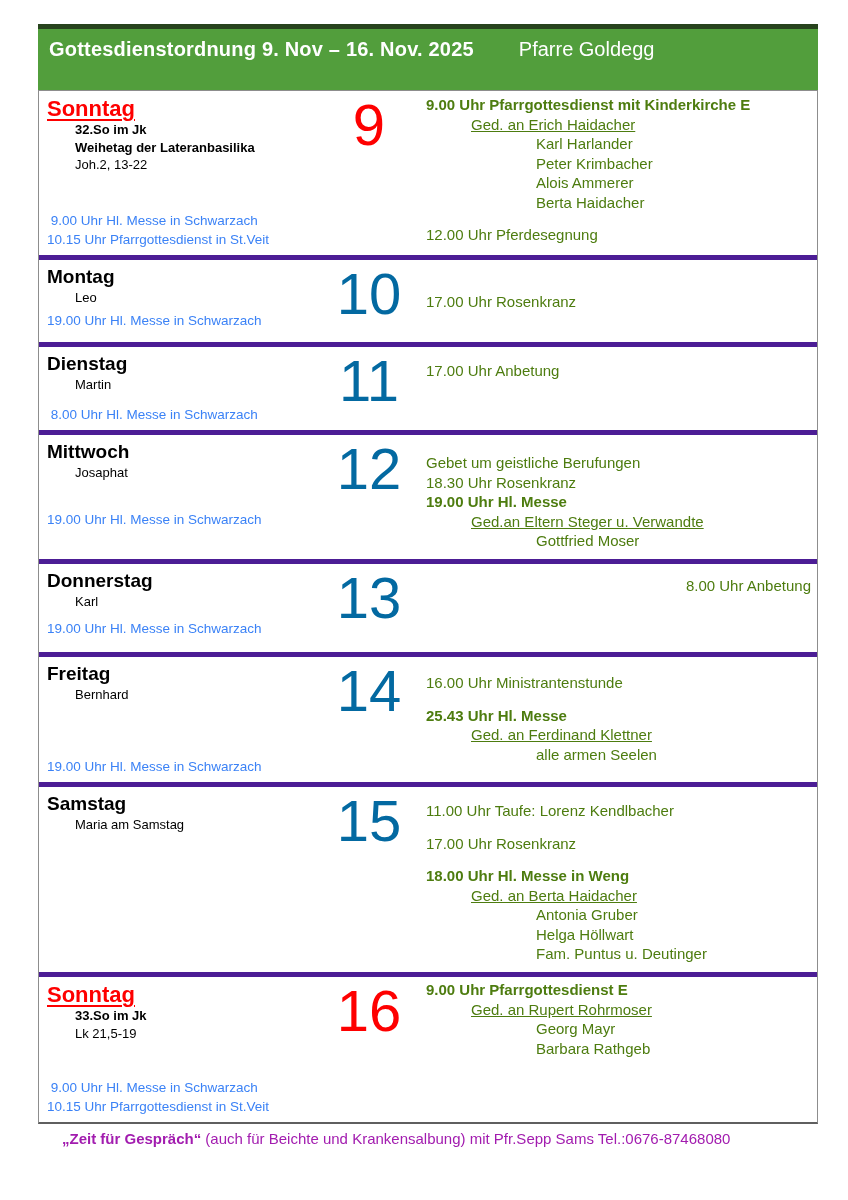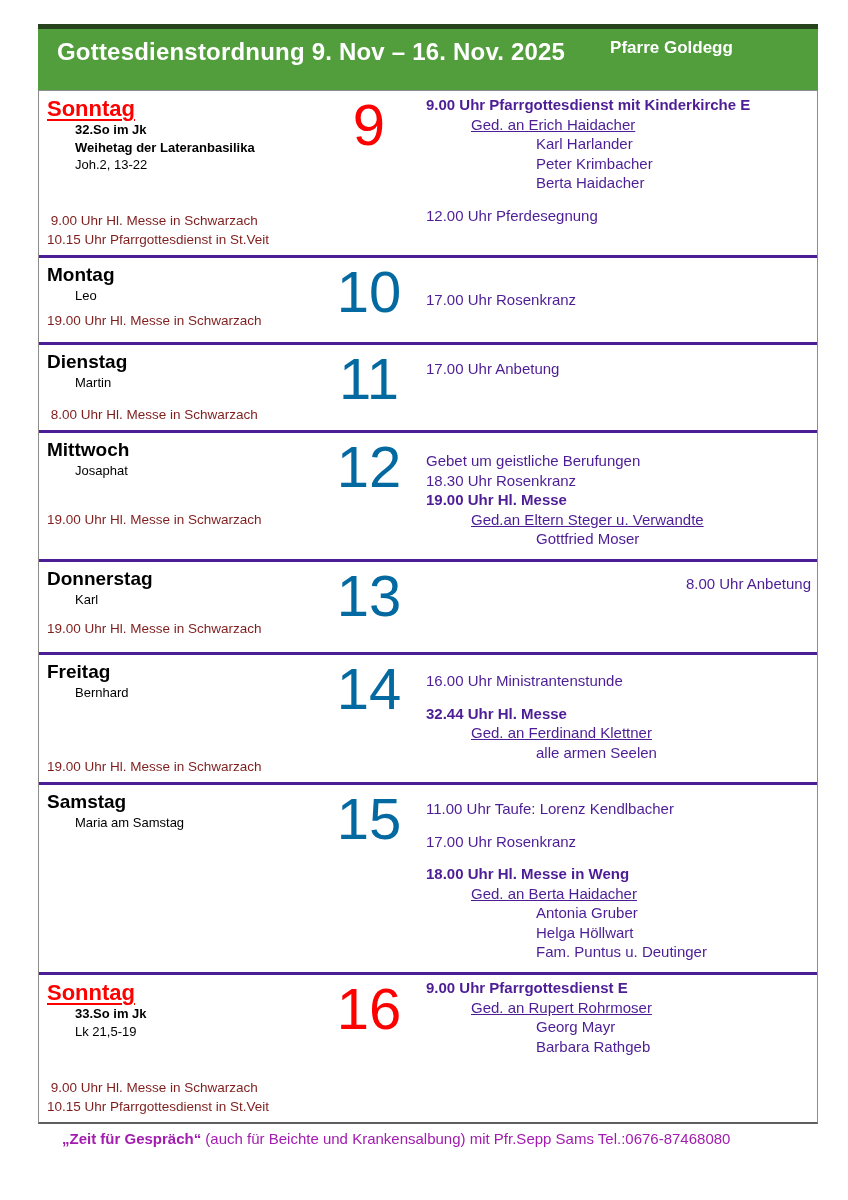--- a/index.html
+++ b/index.html
@@ -13,36 +13,36 @@
   
   .header-bar{
     position:absolute;left:38px;top:24px;width:780px;height:61px;
     background:var(--green,#529e3c);
     border-top:5px solid #27431d;
     box-sizing:content-box;
     display:flex;align-items:flex-start;
     padding:0;
   }
   .header-title{
-    font-size:24px;font-weight:bold;color:#ffffff;
-    padding:9px 0 0 19px;letter-spacing:.2px;white-space:nowrap;text-align:right;
+    font-size:20px;font-weight:bold;color:#ffffff;
+    padding:9px 0 0 11px;letter-spacing:.2px;white-space:nowrap;text-align:right;
   }
   .header-parish{
-    font-size:17px;font-weight:bold;color:#ffffff;
+    font-size:20px;font-weight:normal;color:#ffffff;
     padding:9px 0 0 45px;white-space:nowrap;
   }
 
   
   .table{
     position:absolute;left:38px;top:90px;width:780px;
     border:1px solid #8d8d8d;border-bottom:2px solid #5f5f5f;
     box-sizing:border-box;background:#fff;
   }
   .day-row{display:flex;box-sizing:border-box;}
-  .day-row + .day-row{border-top:3px solid #4c1d95;}
+  .day-row + .day-row{border-top:5px solid #4c1d95;}
 
   .day-row:nth-child(1){height:164px;}
   .day-row:nth-child(2){height:87px;}
   .day-row:nth-child(3){height:88px;}
   .day-row:nth-child(4){height:129px;}
   .day-row:nth-child(5){height:93px;}
   .day-row:nth-child(6){height:130px;}
   .day-row:nth-child(7){height:190px;}
   .day-row:nth-child(8){height:150px;}
 
@@ -56,34 +56,34 @@
   .day-row:nth-child(4) .left{padding-bottom:30px;}
   .day-row:nth-child(5) .left{padding-bottom:14px;}
   .day-title{font-size:19px;font-weight:bold;line-height:24px;color:#000;}
   .day-title.red{
     color:var(--red,#fe0000);font-size:22px;line-height:25px;
     text-decoration:underline;text-decoration-thickness:2px;text-underline-offset:3px;
   }
   .subtitle{font-size:13px;line-height:17.5px;color:#000;margin-left:28px;}
   .subtitle.b{font-weight:bold;}
   .spacer{flex:1;}
-  .masses{font-size:13.5px;line-height:19px;white-space:pre;color:#7f1d1d;}
+  .masses{font-size:13.5px;line-height:19px;white-space:pre;color:#3b82f6;}
 
   
   .num{
     width:80px;flex:none;text-align:center;
     font-size:58px;line-height:1;padding-top:5px;color:#0369a1;
     font-weight:400;
   }
   .num.red{color:var(--red,#fe0000);}
 
   
   .events{
     flex:1;box-sizing:border-box;padding-left:17px;padding-right:6px;
-    font-size:15px;line-height:19.5px;white-space:pre-wrap;color:#4c1d95;
+    font-size:15px;line-height:19.5px;white-space:pre-wrap;color:#4d7c0f;
   }
   .day-row:nth-child(1) .events{padding-top:4px;}
   .day-row:nth-child(2) .events{padding-top:32px;}
   .day-row:nth-child(3) .events{padding-top:14px;}
   .day-row:nth-child(4) .events{padding-top:18px;}
   .day-row:nth-child(5) .events{padding-top:12px;text-align:right;}
   .day-row:nth-child(6) .events{padding-top:16px;}
   .day-row:nth-child(7) .events{padding-top:14px;}
   .day-row:nth-child(8) .events{padding-top:3px;}
   .event.b{font-weight:bold;}
@@ -112,21 +112,21 @@
       <div class="day-row">
         <div class="left">
           <div class="day-title red">Sonntag</div>
           <div class="subtitle b">32.So im Jk</div>
           <div class="subtitle b">Weihetag der Lateranbasilika</div>
           <div class="subtitle">Joh.2, 13-22</div>
           <div class="spacer"></div>
           <div class="masses"><div class="mass-line"> 9.00 Uhr Hl. Messe in Schwarzach</div><div class="mass-line">10.15 Uhr Pfarrgottesdienst in St.Veit</div></div>
         </div>
         <div class="num red">9</div>
-        <div class="events"><div class="event b">9.00 Uhr Pfarrgottesdienst mit Kinderkirche E</div><div class="event i1">Ged. an Erich Haidacher</div><div class="event i2">Karl Harlander</div><div class="event i2">Peter Krimbacher</div><div class="event i2">Berta Haidacher</div><div class="event gap">12.00 Uhr Pferdesegnung</div></div>
+        <div class="events"><div class="event b">9.00 Uhr Pfarrgottesdienst mit Kinderkirche E</div><div class="event i1">Ged. an Erich Haidacher</div><div class="event i2">Karl Harlander</div><div class="event i2">Peter Krimbacher</div><div class="event i2">Alois Ammerer</div><div class="event i2">Berta Haidacher</div><div class="event gap">12.00 Uhr Pferdesegnung</div></div>
       </div>
       <div class="day-row">
         <div class="left">
           <div class="day-title">Montag</div>
           <div class="subtitle">Leo</div>
           <div class="spacer"></div>
           <div class="masses"><div class="mass-line">19.00 Uhr Hl. Messe in Schwarzach</div></div>
         </div>
         <div class="num">10</div>
         <div class="events"><div class="event">17.00 Uhr Rosenkranz</div></div>
@@ -162,21 +162,21 @@
         <div class="events"><div class="event"> 8.00 Uhr Anbetung</div></div>
       </div>
       <div class="day-row">
         <div class="left">
           <div class="day-title">Freitag</div>
           <div class="subtitle">Bernhard</div>
           <div class="spacer"></div>
           <div class="masses"><div class="mass-line">19.00 Uhr Hl. Messe in Schwarzach</div></div>
         </div>
         <div class="num">14</div>
-        <div class="events"><div class="event">16.00 Uhr Ministrantenstunde</div><div class="event b gap">32.44 Uhr Hl. Messe</div><div class="event i1">Ged. an Ferdinand Klettner</div><div class="event i2">alle armen Seelen</div></div>
+        <div class="events"><div class="event">16.00 Uhr Ministrantenstunde</div><div class="event b gap">25.43 Uhr Hl. Messe</div><div class="event i1">Ged. an Ferdinand Klettner</div><div class="event i2">alle armen Seelen</div></div>
       </div>
       <div class="day-row">
         <div class="left">
           <div class="day-title">Samstag</div>
           <div class="subtitle">Maria am Samstag</div>
           <div class="spacer"></div>
         </div>
         <div class="num">15</div>
         <div class="events"><div class="event">11.00 Uhr Taufe: Lorenz Kendlbacher</div><div class="event gap">17.00 Uhr Rosenkranz</div><div class="event b gap">18.00 Uhr Hl. Messe in Weng</div><div class="event i1">Ged. an Berta Haidacher</div><div class="event i2">Antonia Gruber</div><div class="event i2">Helga Höllwart</div><div class="event i2">Fam. Puntus u. Deutinger</div></div>
       </div>

